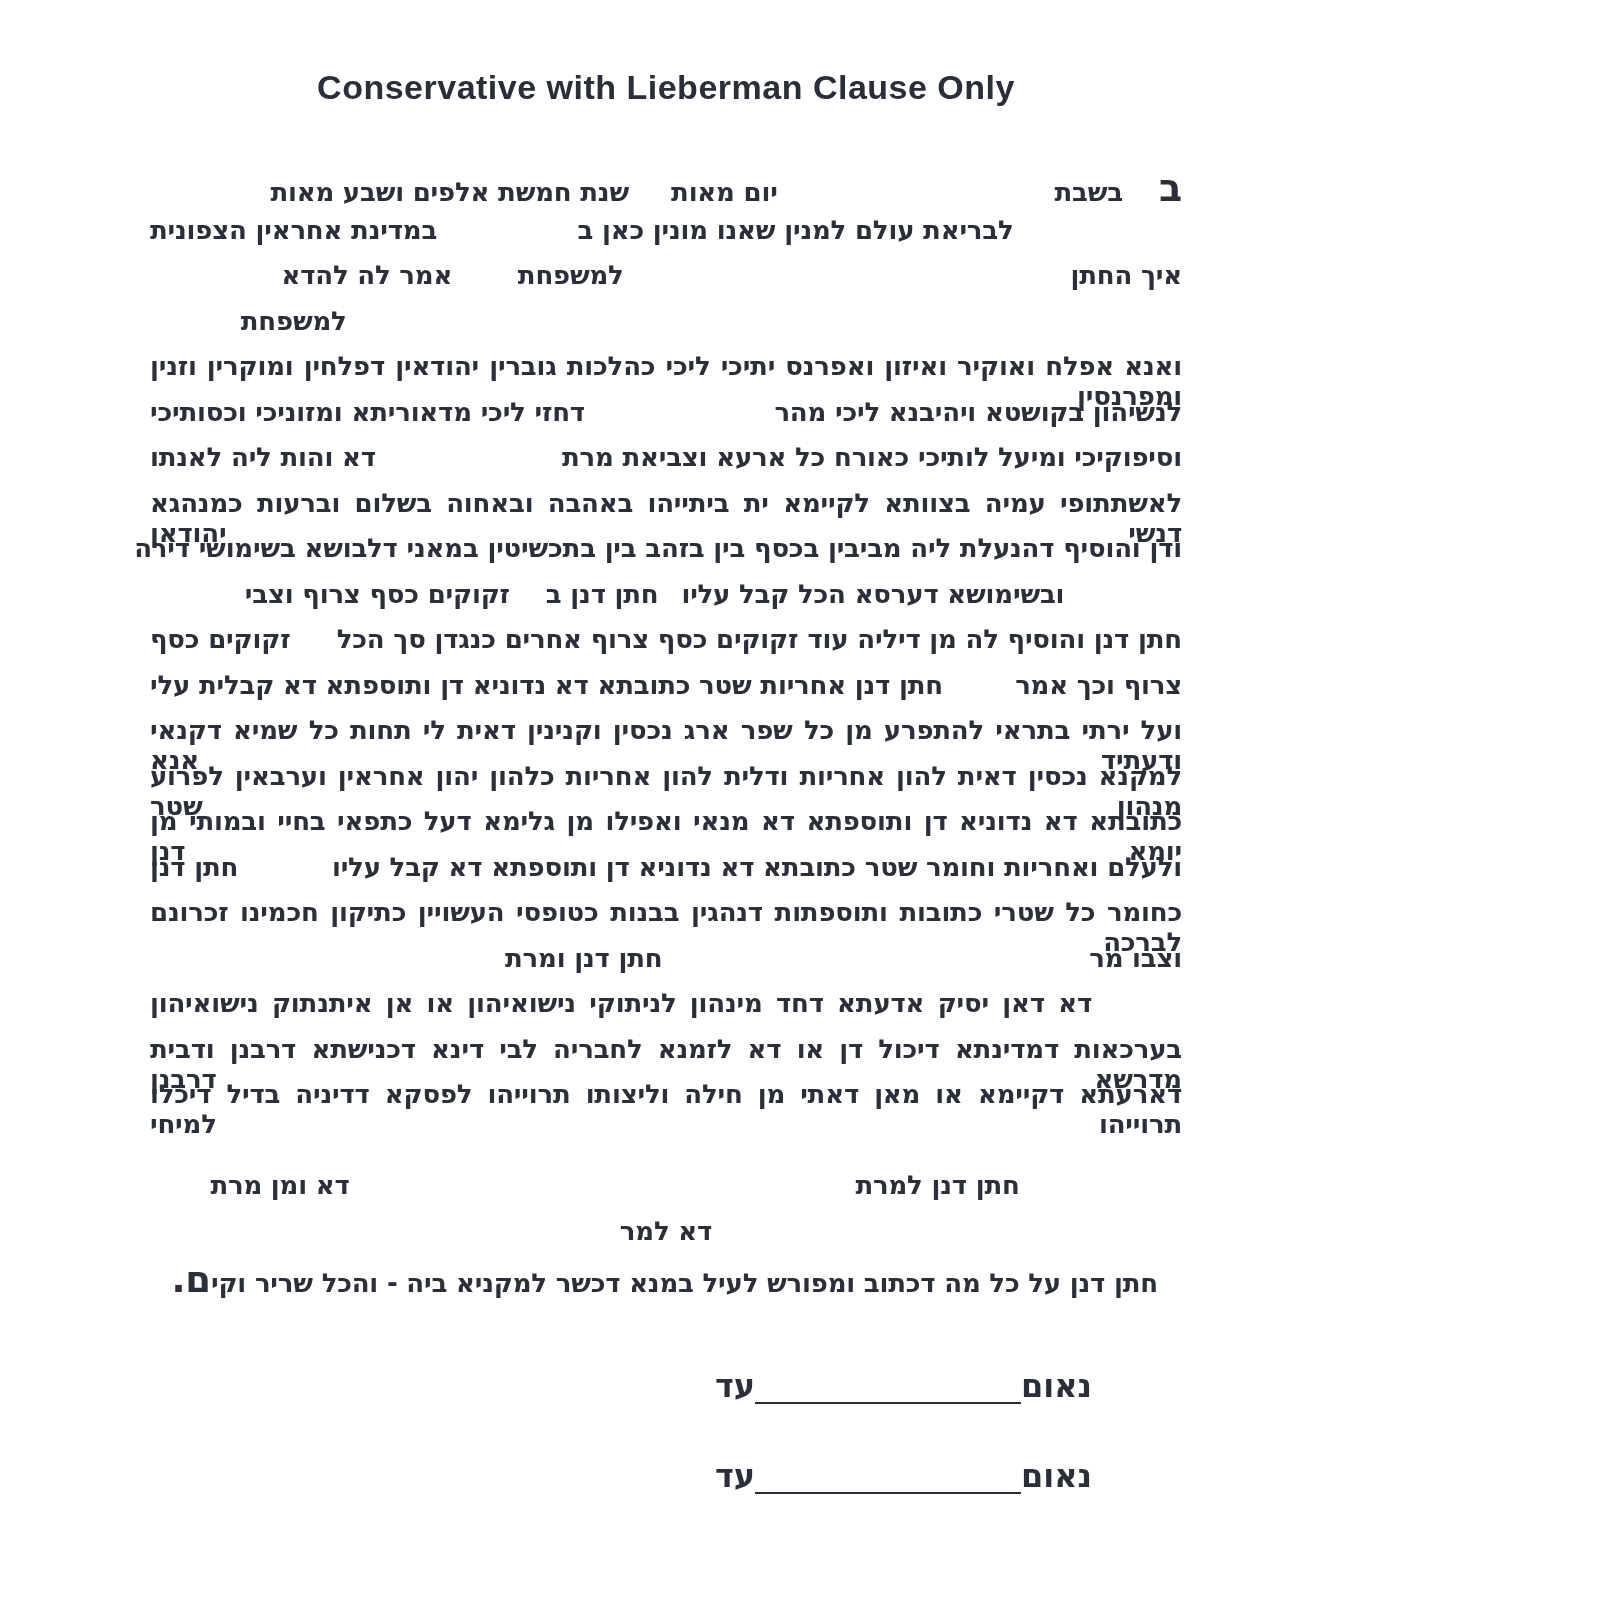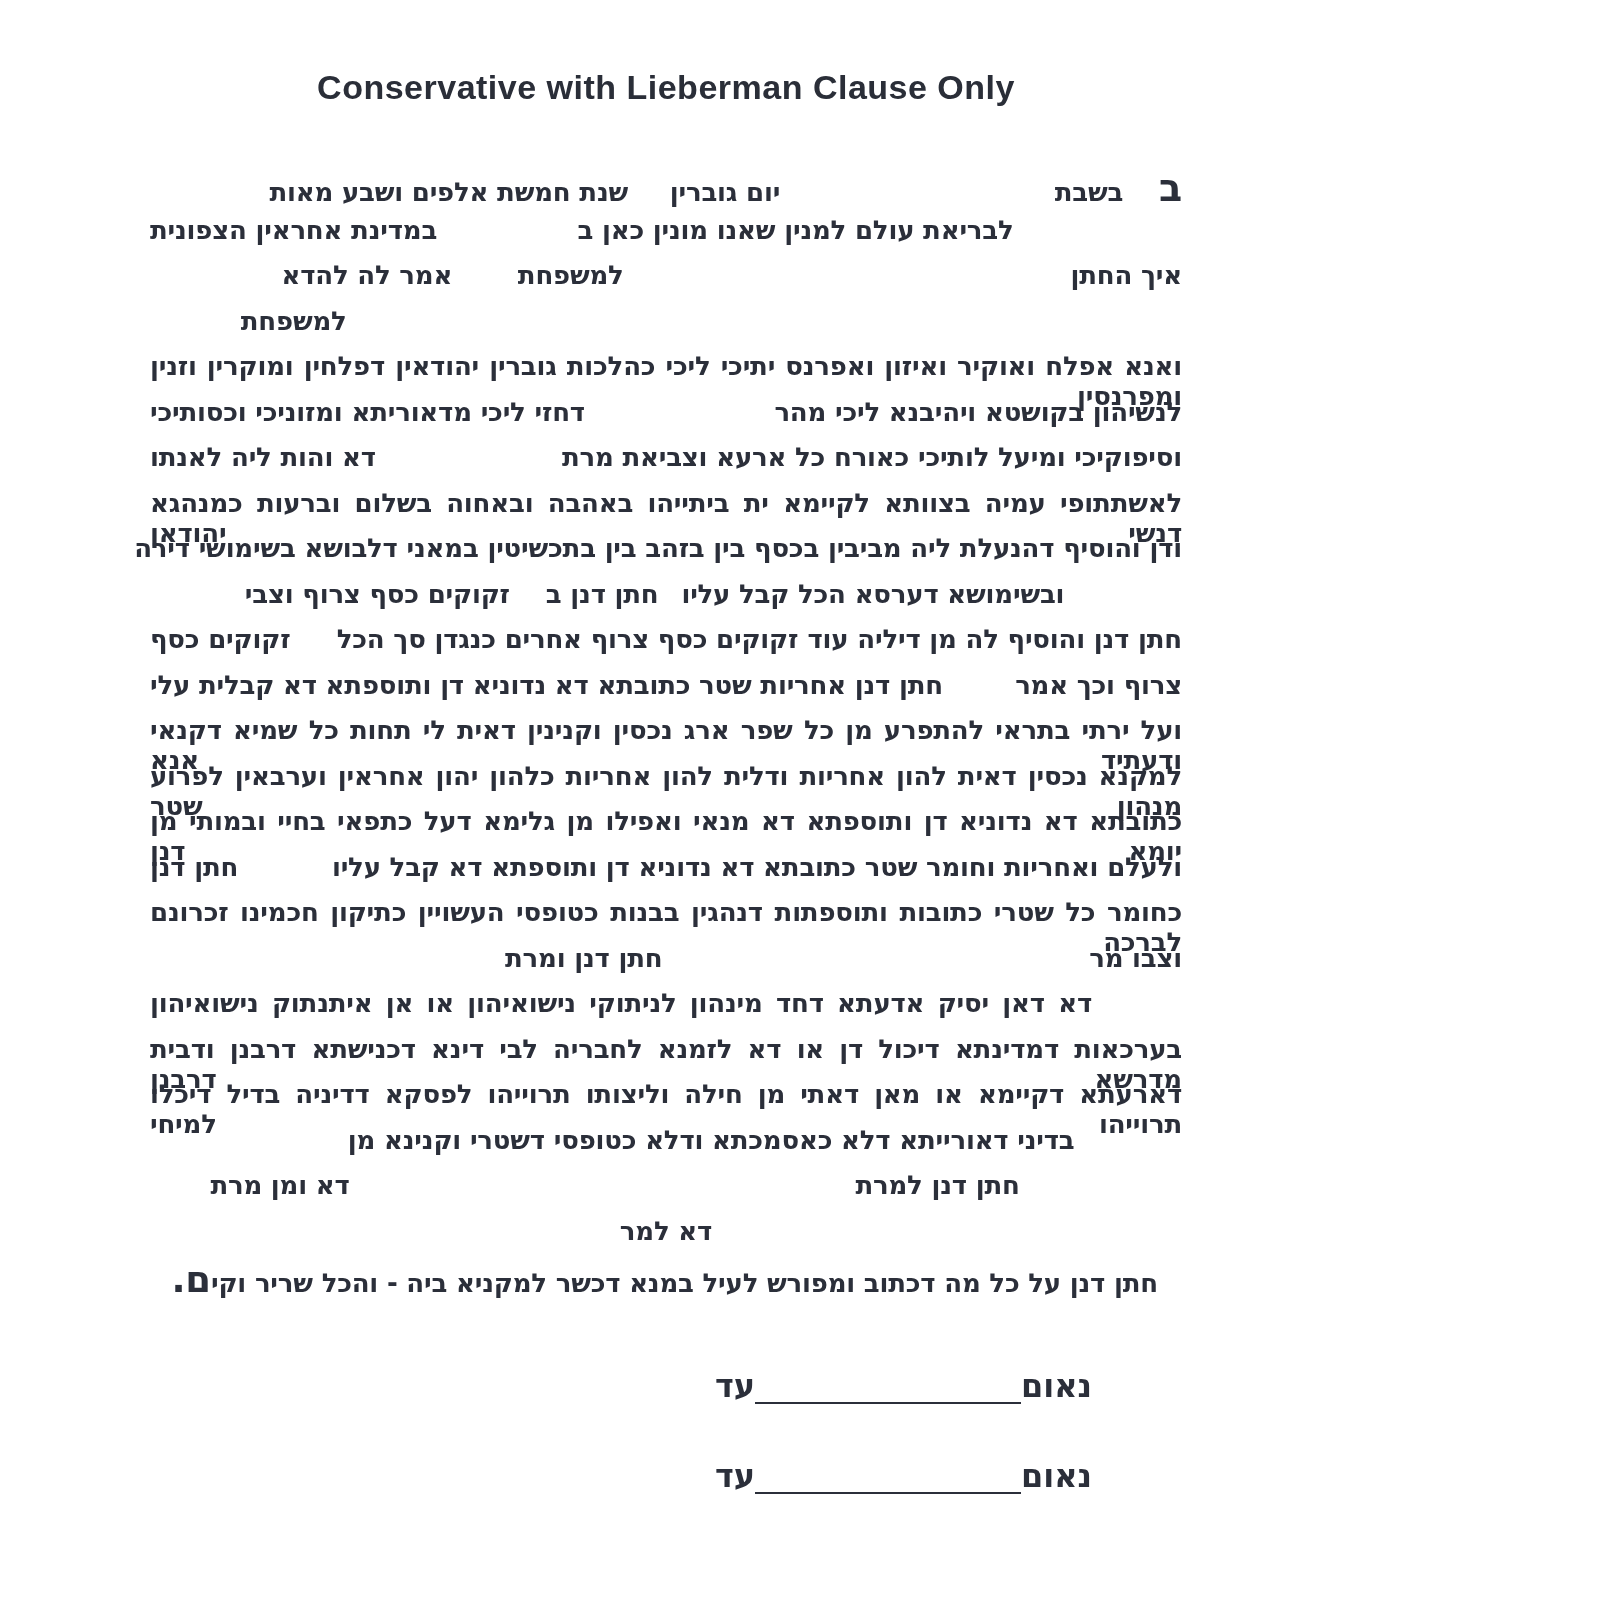--- a/index.html
+++ b/index.html
@@ -70,21 +70,21 @@
 
   <div class="title">Conservative with Lieberman Clause Only</div>
 
   <div class="textblock">
 
     <div class="line">
       <span class="seg initial">ב</span>
       <span class="sp" style="flex:.3"></span>
       <span class="seg">בשבת</span>
       <span class="sp" style="flex:2.3"></span>
-      <span class="seg">יום גוברין</span>
+      <span class="seg">יום מאות</span>
       <span class="sp" style="flex:.35"></span>
       <span class="seg">שנת חמשת אלפים ושבע מאות</span>
       <span class="sp" style="flex:1"></span>
     </div>
 
     <div class="line">
       <span class="sp" style="flex:1.2"></span>
       <span class="seg">לבריאת עולם למנין שאנו מונין כאן ב</span>
       <span class="sp" style="flex:1"></span>
       <span class="seg">במדינת אחראין הצפונית</span>
@@ -191,21 +191,20 @@
     <div class="line">
       <span class="seg full">בערכאות דמדינתא דיכול דן או דא לזמנא לחבריה לבי דינא דכנישתא דרבנן ודבית מדרשא דרבנן</span>
     </div>
 
     <div class="line">
       <span class="seg full">דארעתא דקיימא או מאן דאתי מן חילה וליצותו תרוייהו לפסקא דדיניה בדיל דיכלו תרוייהו למיחי</span>
     </div>
 
     <div class="line">
       <span class="sp" style="flex:2.2"></span>
-      <span class="seg">בדיני דאורייתא דלא כאסמכתא ודלא כטופסי דשטרי וקנינא מן</span>
       <span class="sp" style="flex:4.05"></span>
     </div>
 
     <div class="line">
       <span class="sp" style="flex:2.15"></span>
       <span class="seg">חתן דנן למרת</span>
       <span class="sp" style="flex:6.7"></span>
       <span class="seg">דא ומן מרת</span>
       <span class="sp" style="flex:.8"></span>
     </div>

